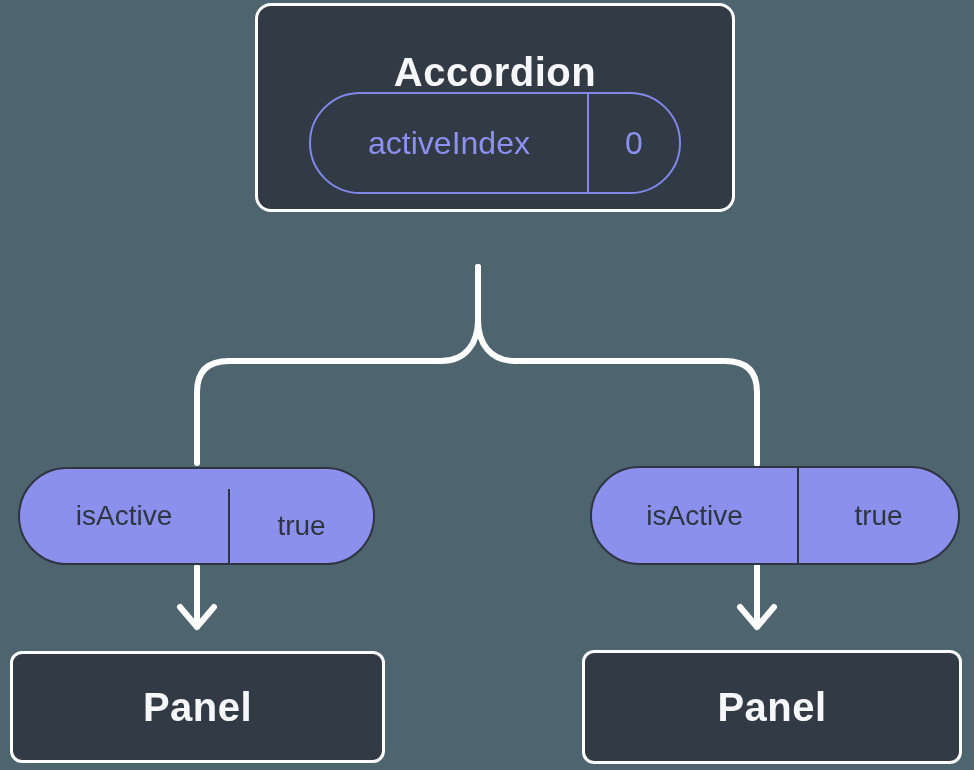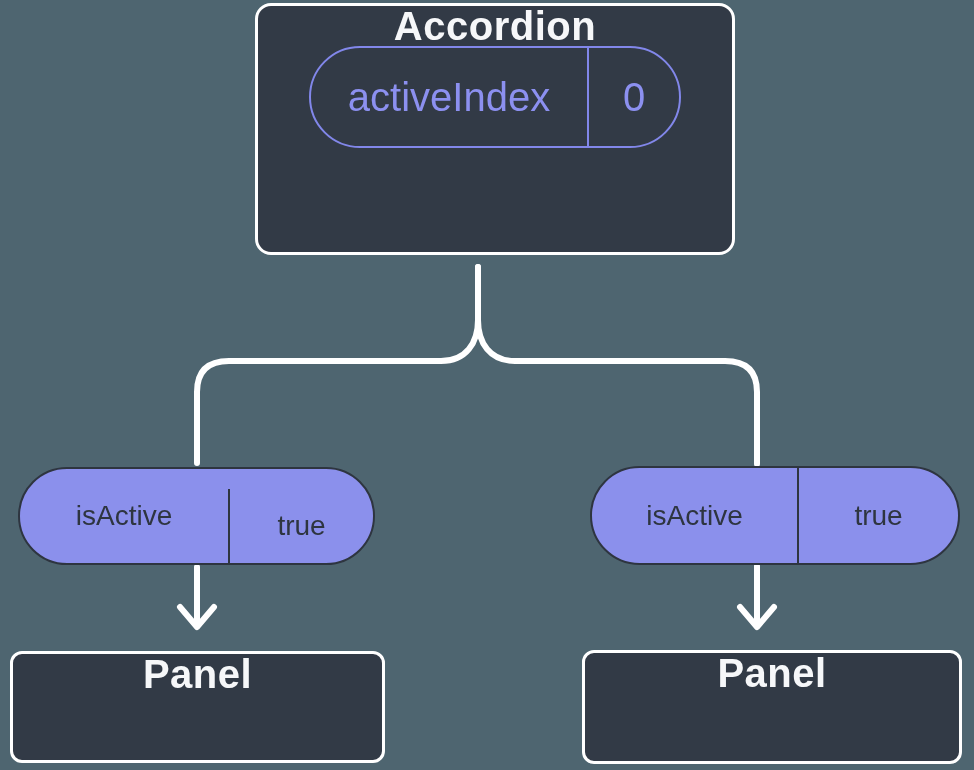--- a/index.html
+++ b/index.html
@@ -22,44 +22,45 @@
     pointer-events: none;
   }
   .node {
     position: absolute;
     box-sizing: border-box;
     background: #323A46;
     border: 3px solid #ffffff;
     display: flex;
     flex-direction: column;
     align-items: center;
-    justify-content: flex-start;
+    justify-content: center;
   }
   .node-title {
     color: #F6F7F9;
     font-size: 40px;
     font-weight: 600;
     letter-spacing: 0.5px;
     line-height: 1;
   }
   .root-node {
     left: 255px; top: 3px;
-    width: 480px; height: 252px;
+    width: 480px; height: 209px;
     border-radius: 16px;
     justify-content: flex-start;
+    padding-top: 46px;
   }
   .state-pill {
     box-sizing: border-box;
     width: 372px; height: 102px;
     border: 2.5px solid #8287EA;
     border-radius: 51px;
     display: flex;
     align-items: stretch;
     color: #8C90F0;
-    font-size: 40px;
+    font-size: 32px;
   }
   .state-pill .seg {
     display: flex;
     align-items: center;
     justify-content: center;
     line-height: 1;
   }
   .state-pill .seg-name { flex: 1 1 auto; }
   .state-pill .seg-value { width: 90px; border-left: 2.5px solid #8287EA; }
   .prop-pill {

